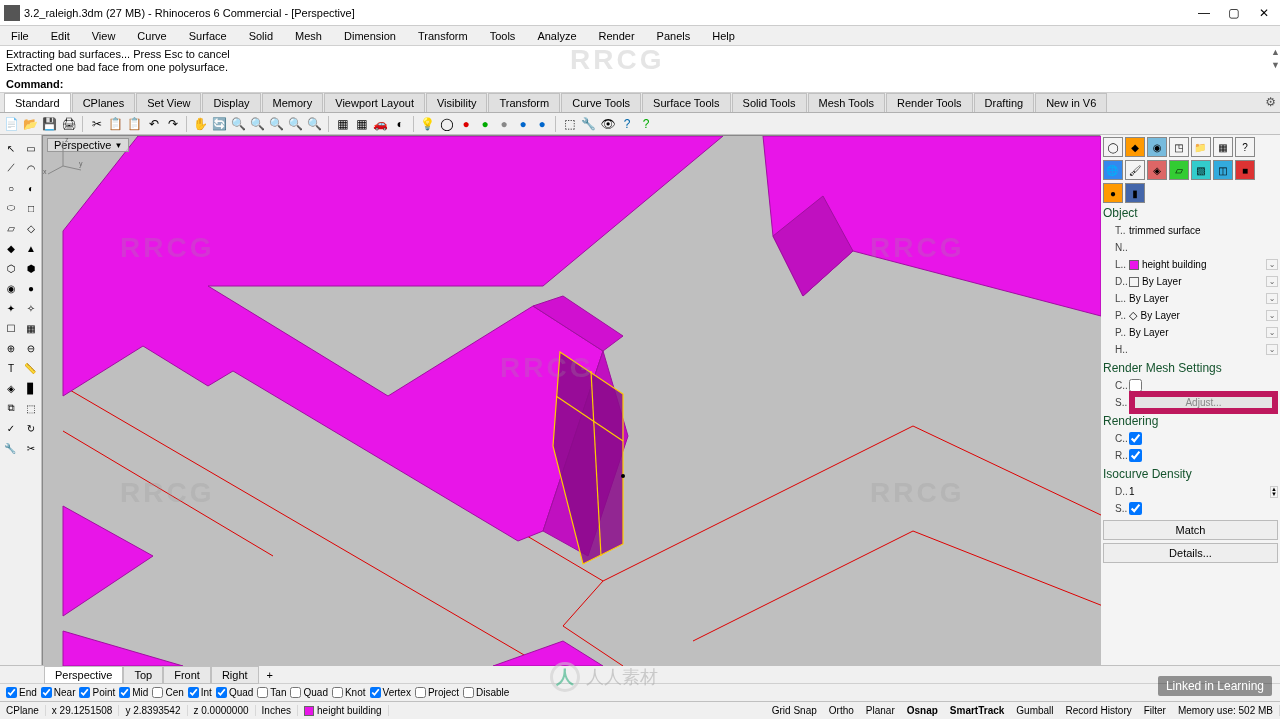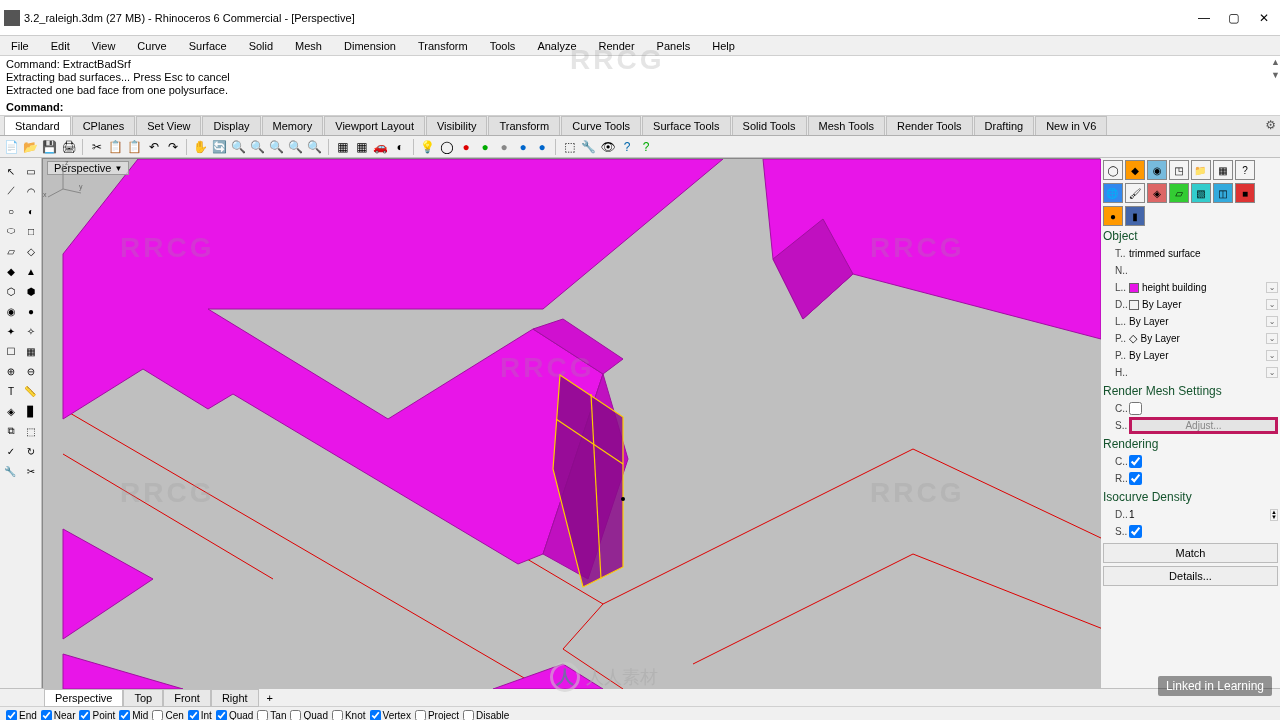--- a/index.html
+++ b/index.html
@@ -1,18 +1,18 @@
 <!DOCTYPE html>
 <html><head>
 <meta charset="utf-8">
 <style>
 * { margin:0; padding:0; box-sizing:border-box; font-family:"Segoe UI",Tahoma,sans-serif; }
 body { width:1280px; height:720px; background:#fff; font-size:11px; color:#000; overflow:hidden; position:relative; }
 
-.titlebar { height:36px; background:#fff; display:flex; align-items:center; padding:0 4px; border-bottom:1px solid #ccc; }
+.titlebar { height:26px; background:#fff; display:flex; align-items:center; padding:0 4px; border-bottom:1px solid #ccc; }
 .titlebar .icon { width:16px; height:16px; background:#555; margin-right:4px; }
 .titlebar .title { flex:1; font-size:11px; }
 .titlebar .winbtns { display:flex; gap:18px; padding-right:6px; }
 .titlebar .winbtns span { width:12px; text-align:center; cursor:default; font-size:12px; }
 
 .menubar { height:20px; background:#f0f0f0; display:flex; align-items:center; padding:0 4px; gap:8px; border-bottom:1px solid #d0d0d0; }
 .menubar span { padding:2px 7px; font-size:11px; }
 
 .cmdhist { background:#fff; font-size:11px; padding:2px 6px; position:relative; }
 .cmdhist div { line-height:13px; }
@@ -98,21 +98,20 @@
     <span>Dimension</span>
     <span>Transform</span>
     <span>Tools</span>
     <span>Analyze</span>
     <span>Render</span>
     <span>Panels</span>
     <span>Help</span>
   </div>
 
 <div class="cmdhist">
-  <div>Command: ExtractBadSrf</div>
   <div>Extracting bad surfaces... Press Esc to cancel</div>
   <div>Extracted one bad face from one polysurface.</div>
   <div class="cmdscroll">
       <span>▲</span>
       <span>▼</span>
     </div>
 </div>
 <div class="cmdline">
   <b>Command:</b>
 </div>
@@ -329,21 +328,21 @@
     </div>
 
     <div class="section">
       <div class="sechead">Render Mesh Settings</div>
       <div class="row">
           <span class="lbl">C..</span>
           <input type="checkbox" style="">
         </div>
       <div class="row">
           <span class="lbl">S..</span>
-          <button class="val" style="background:#e4e4e4;border:3px solid #be185d;color:#888;text-align:center">Adjust...</button>
+          <button class="val" style="background:#e4e4e4;border:6px solid #be185d;color:#888;text-align:center">Adjust...</button>
         </div>
     </div>
 
     <div class="section">
       <div class="sechead">Rendering</div>
       <div class="row">
           <span class="lbl">C..</span>
           <input type="checkbox" checked="" style="">
         </div>
       <div class="row">

